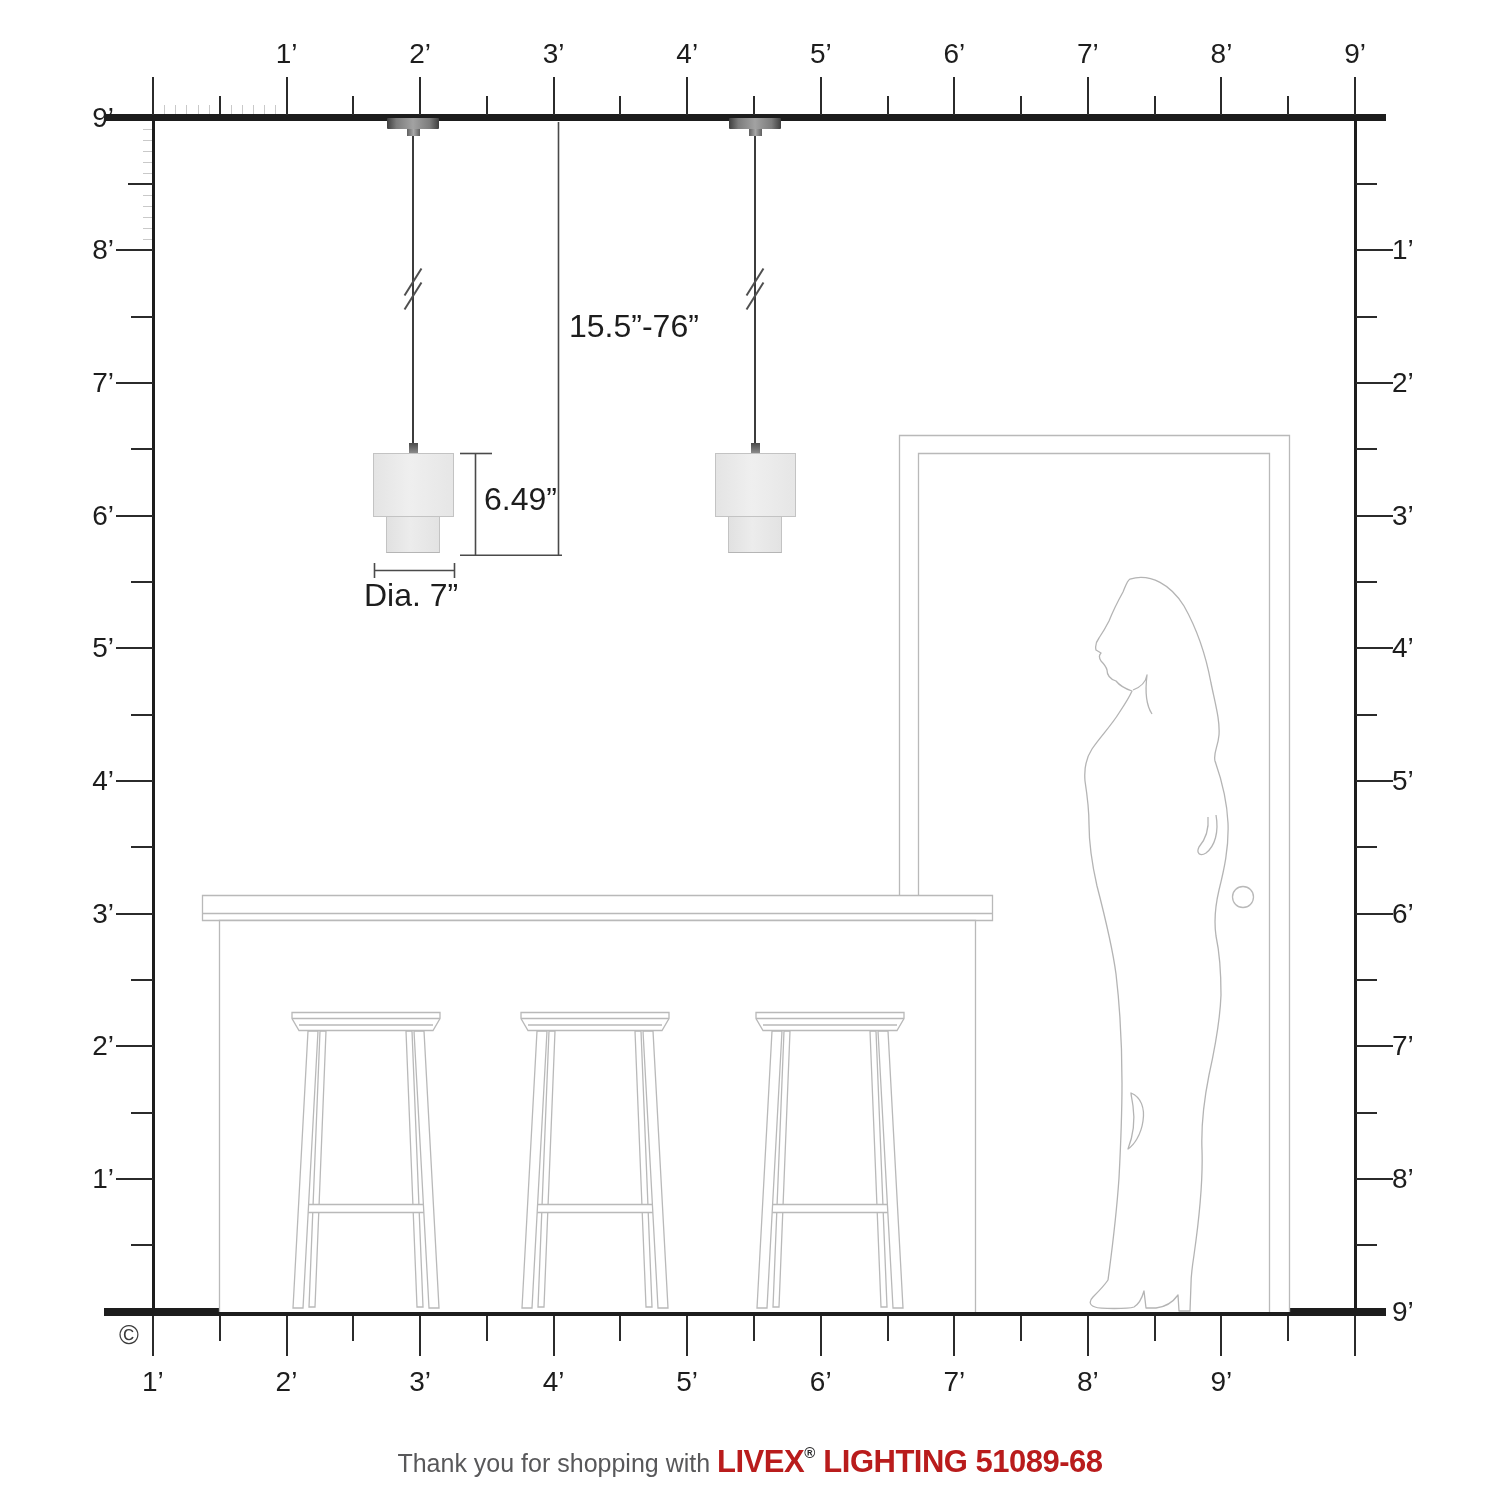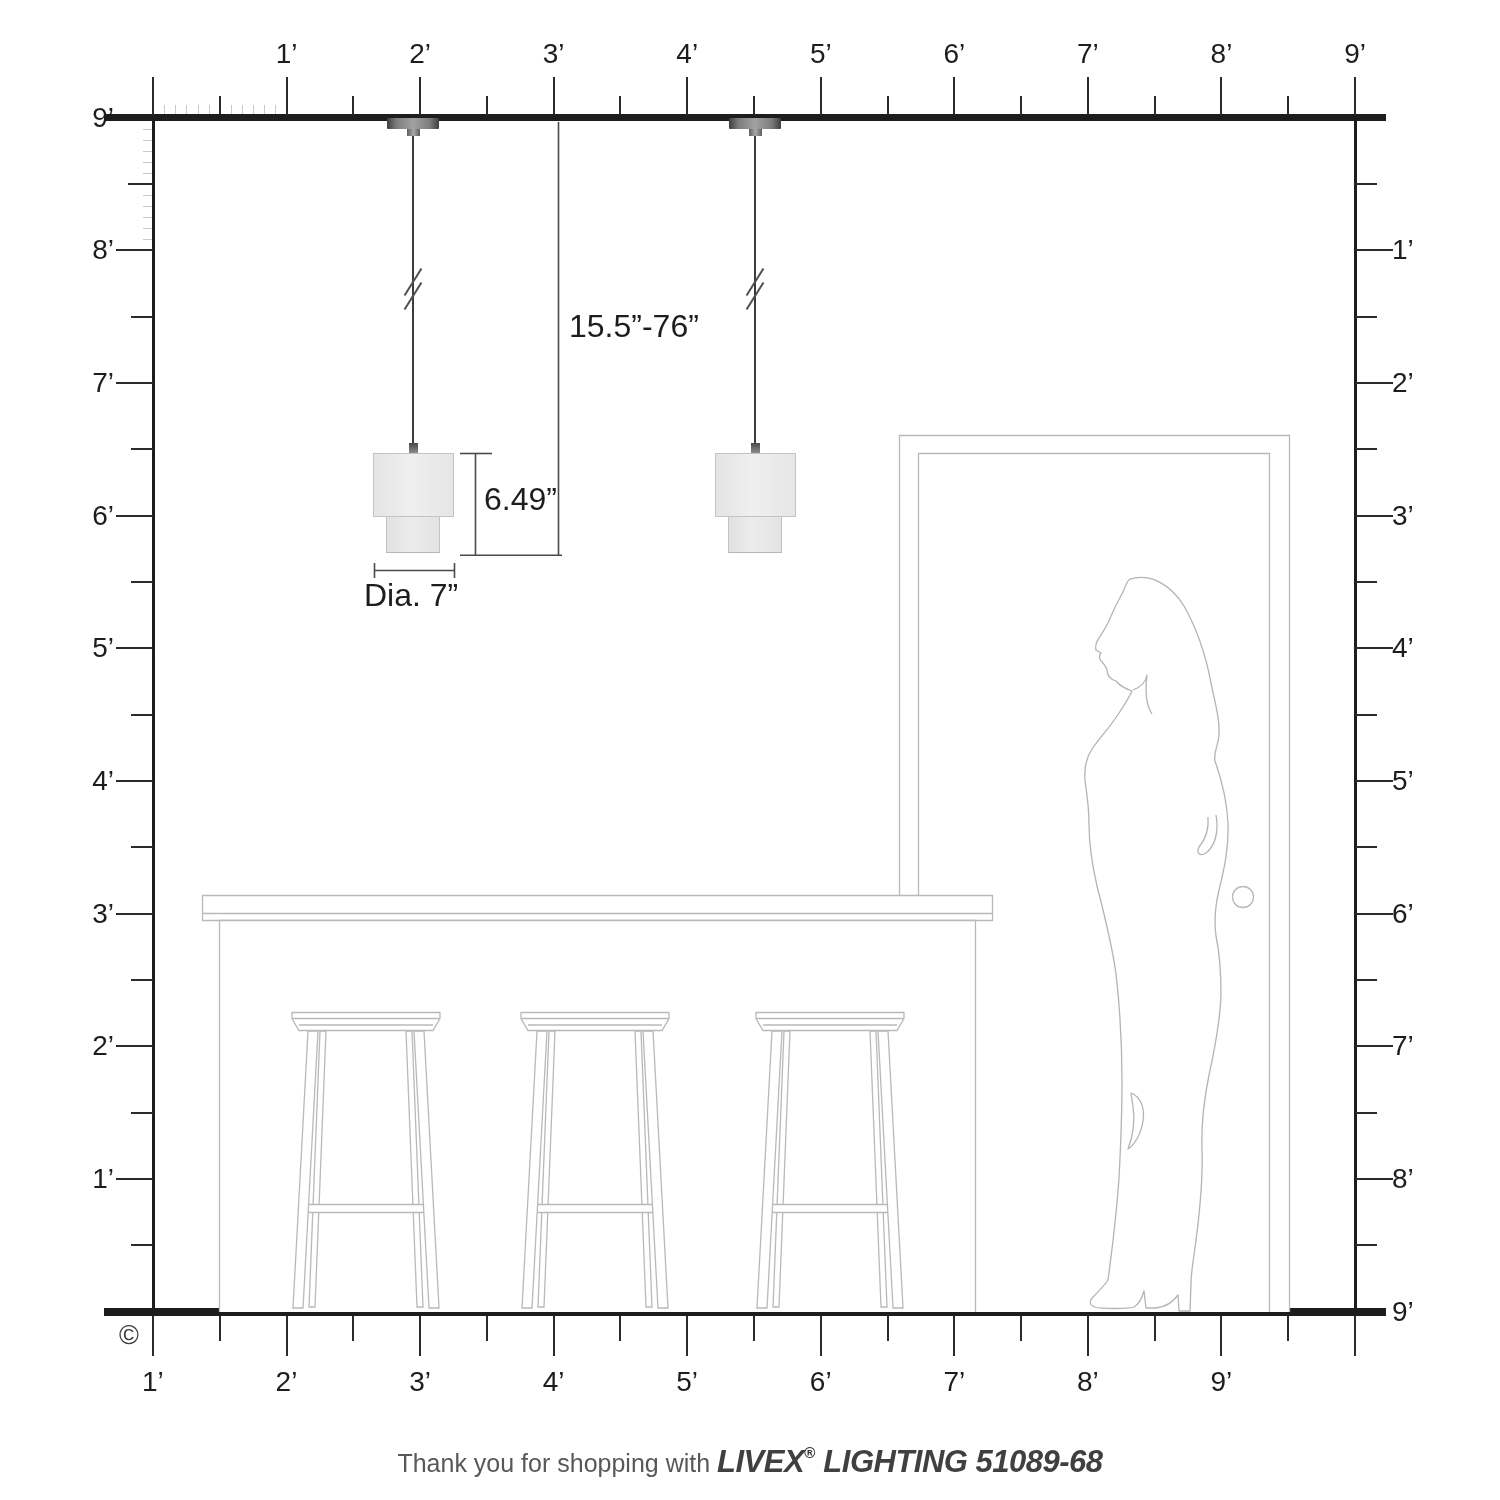--- a/index.html
+++ b/index.html
@@ -17,21 +17,21 @@
   .stem{height:7px;width:13px;background:linear-gradient(90deg,#5f5f5f,#a8a8a8,#5f5f5f);}
   .cord{width:2px;background:#3c3c3c;}
   .slash{width:32px;height:2px;background:#4f4f4f;transform:rotate(-58deg);}
   .socket{width:9px;height:11px;background:linear-gradient(180deg,#4a4a4a,#919191);}
   .shade-top{width:81px;height:64px;border:1px solid #c3c3c3;box-sizing:border-box;
     background:linear-gradient(90deg,#e4e4e4,#efefef 45%,#e6e6e6);}
   .shade-bottom{width:54px;height:37px;border:1px solid #c3c3c3;border-bottom-color:#b5b5b5;box-sizing:border-box;
     background:linear-gradient(90deg,#e1e1e1,#ececec 45%,#e3e3e3);}
   .footer{position:absolute;left:0;top:1436px;width:1500px;text-align:center;line-height:34px;}
   .f-light{font-size:25px;color:#58585a;}
-  .f-bold{font-size:31px;font-weight:700;color:#404040;letter-spacing:-0.5px;font-style:italic;}
+  .f-bold{font-size:31px;font-weight:700;color:#b91c1c;letter-spacing:-0.5px;}
   .f-reg{font-size:15px;font-weight:700;color:#2b2b2d;vertical-align:14px;}
   .copyright{position:absolute;left:119px;top:1320px;font-size:27px;color:#3c3c3c;}
 </style>
 </head>
 <body>
 
 <div id="canvas">
 
   <div class="wall" style="left:104px;top:114px;width:1282px;height:7px;"></div>
   <div class="wall" style="left:104px;top:1308px;width:1282px;height:8px;"></div>

